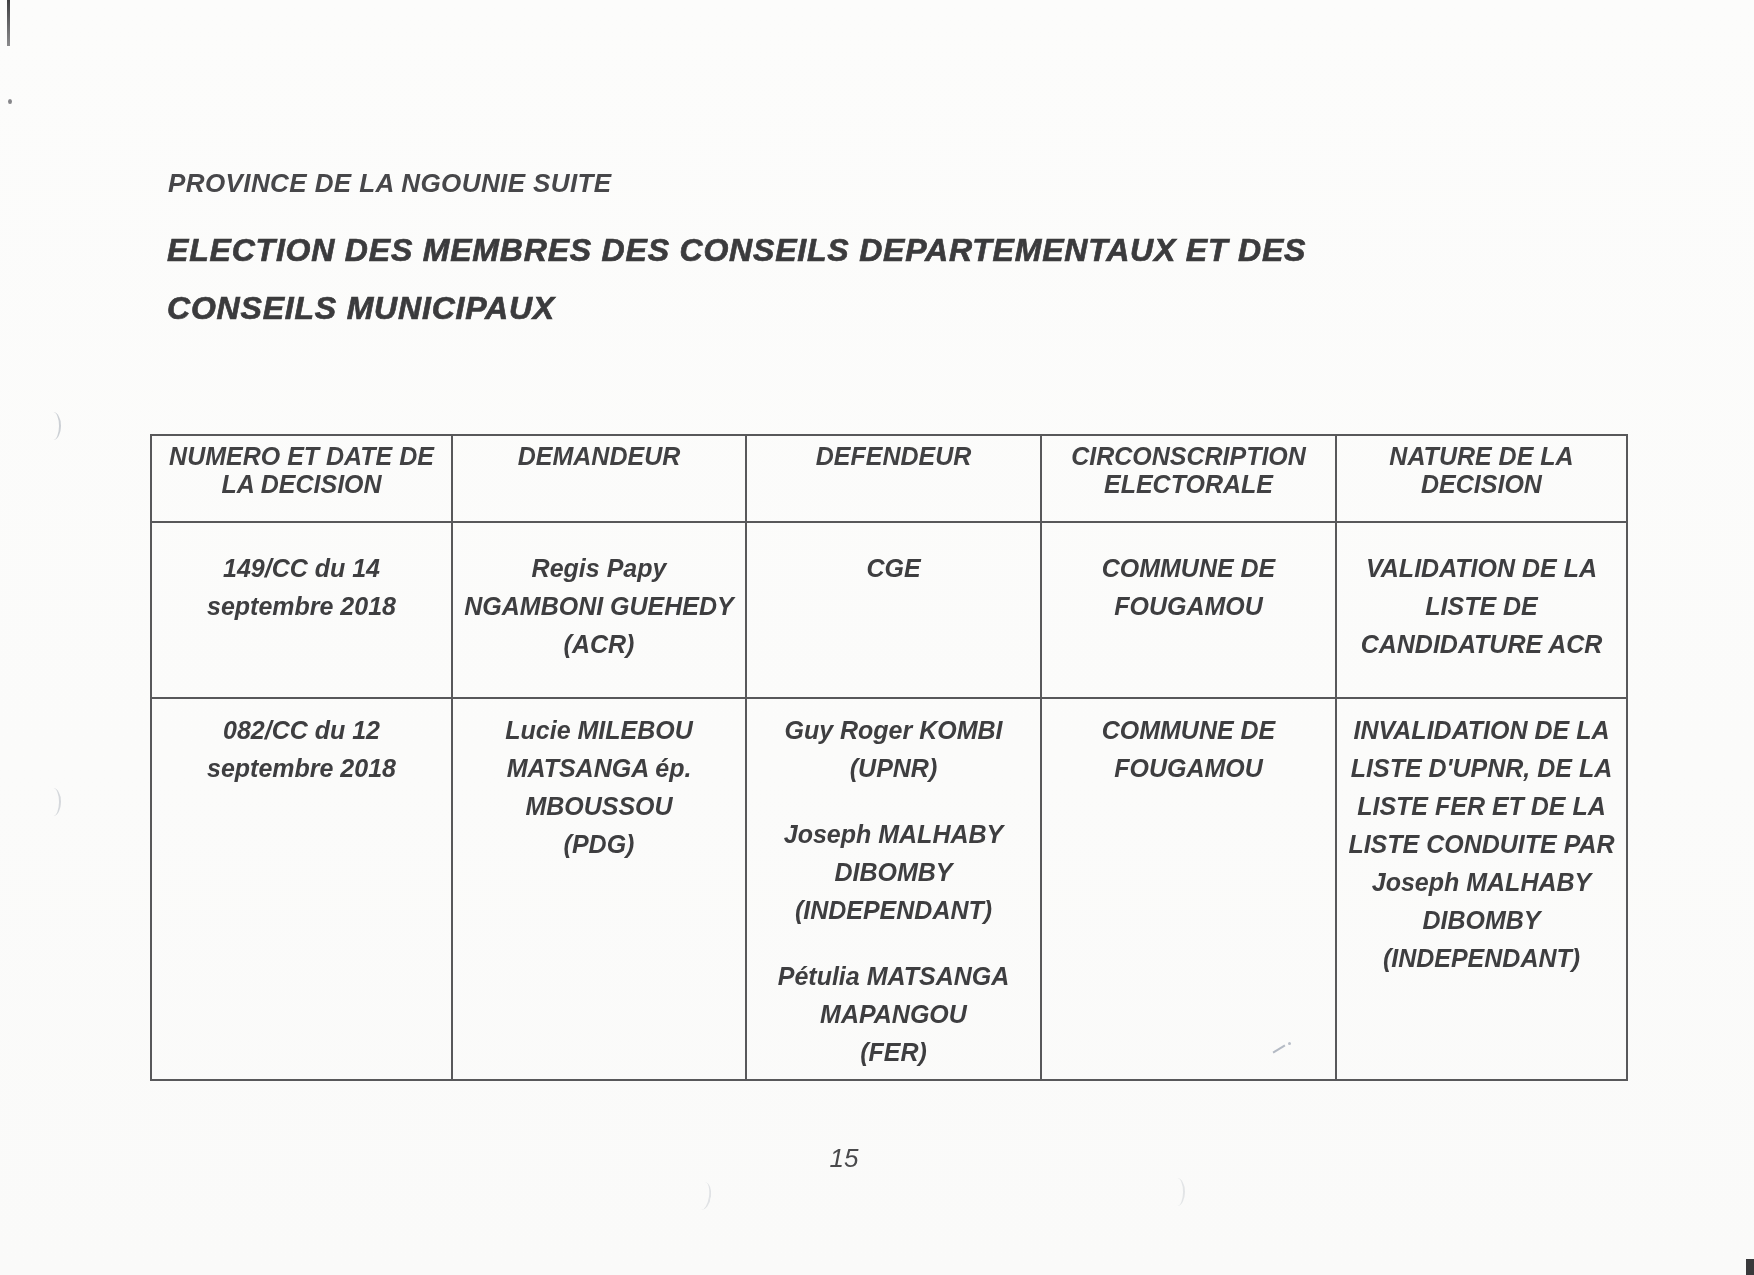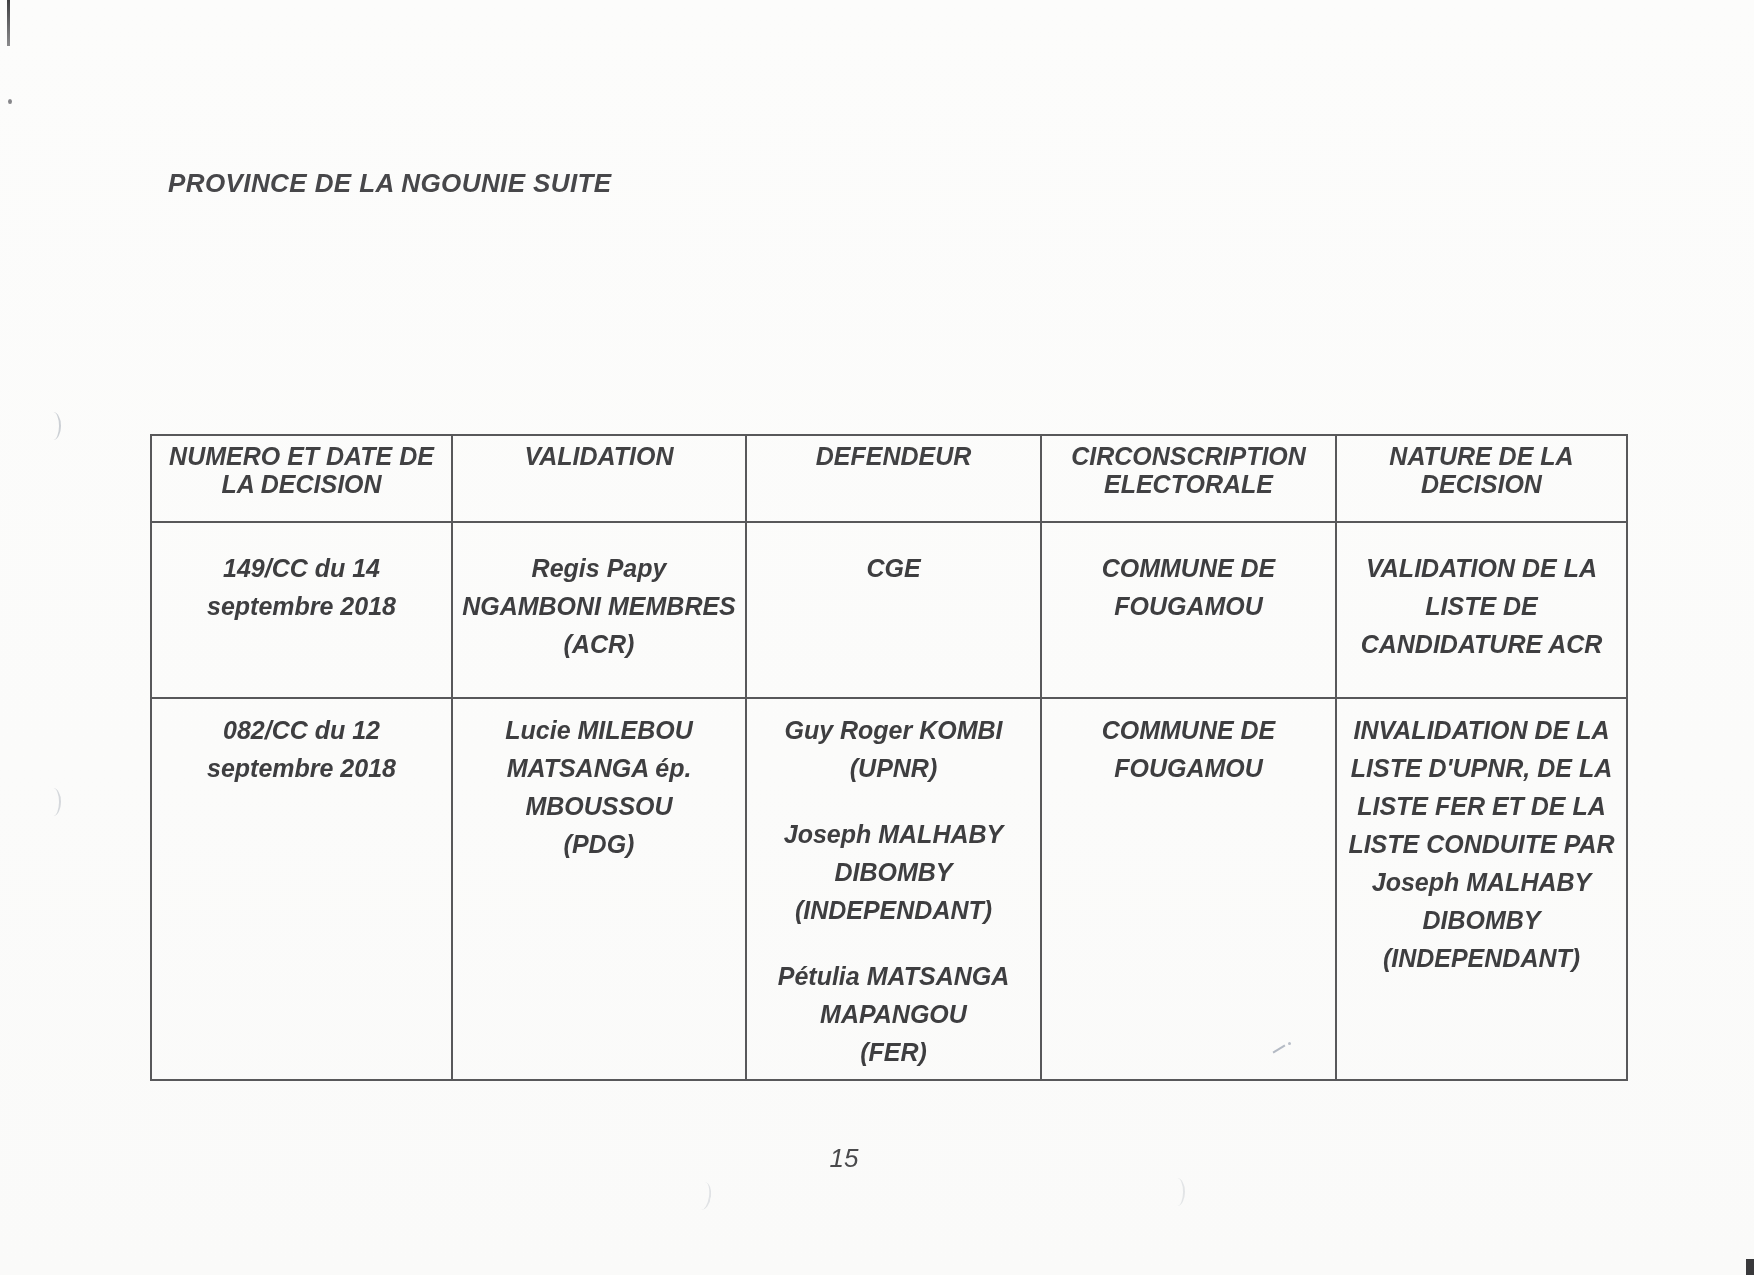--- a/index.html
+++ b/index.html
@@ -129,47 +129,49 @@
   <div class="artifact a-dot"></div>
   <div class="artifact a-paren a-paren-1"></div>
   <div class="artifact a-paren a-paren-2"></div>
   <div class="artifact a-paren a-paren-3"></div>
   <div class="artifact a-paren a-paren-4"></div>
   <div class="artifact a-pencil"></div>
   <div class="artifact a-pencil-dot"></div>
   <div class="artifact a-corner"></div>
 
   <div class="kicker">PROVINCE DE LA NGOUNIE SUITE</div>
+  <h1 class="title">ELECTION DES MEMBRES DES CONSEILS DEPARTEMENTAUX ET DES
+CONSEILS MUNICIPAUX</h1>
 
   <table class="decisions">
     <colgroup>
       <col style="width:301px">
       <col style="width:294px">
       <col style="width:295px">
       <col style="width:295px">
       <col style="width:291px">
     </colgroup>
     <thead>
       <tr>
         <th>NUMERO ET DATE DE
 LA DECISION</th>
-        <th>VALIDATION</th>
+        <th>DEMANDEUR</th>
         <th>DEFENDEUR</th>
         <th>CIRCONSCRIPTION
 ELECTORALE</th>
         <th>NATURE DE LA
 DECISION</th>
       </tr>
     </thead>
     <tbody>
       <tr class="row-1">
         <td class="cell-left"><div class="para">149/CC du 14
 septembre 2018</div></td>
         <td><div class="para">Regis Papy
-NGAMBONI MEMBRES
+NGAMBONI GUEHEDY
 (ACR)</div></td>
         <td><div class="para">CGE</div></td>
         <td><div class="para">COMMUNE DE
 FOUGAMOU</div></td>
         <td class="nature"><div class="para">VALIDATION DE LA
 LISTE DE
 CANDIDATURE ACR</div></td>
       </tr>
       <tr class="row-2">
         <td class="cell-left"><div class="para">082/CC du 12

